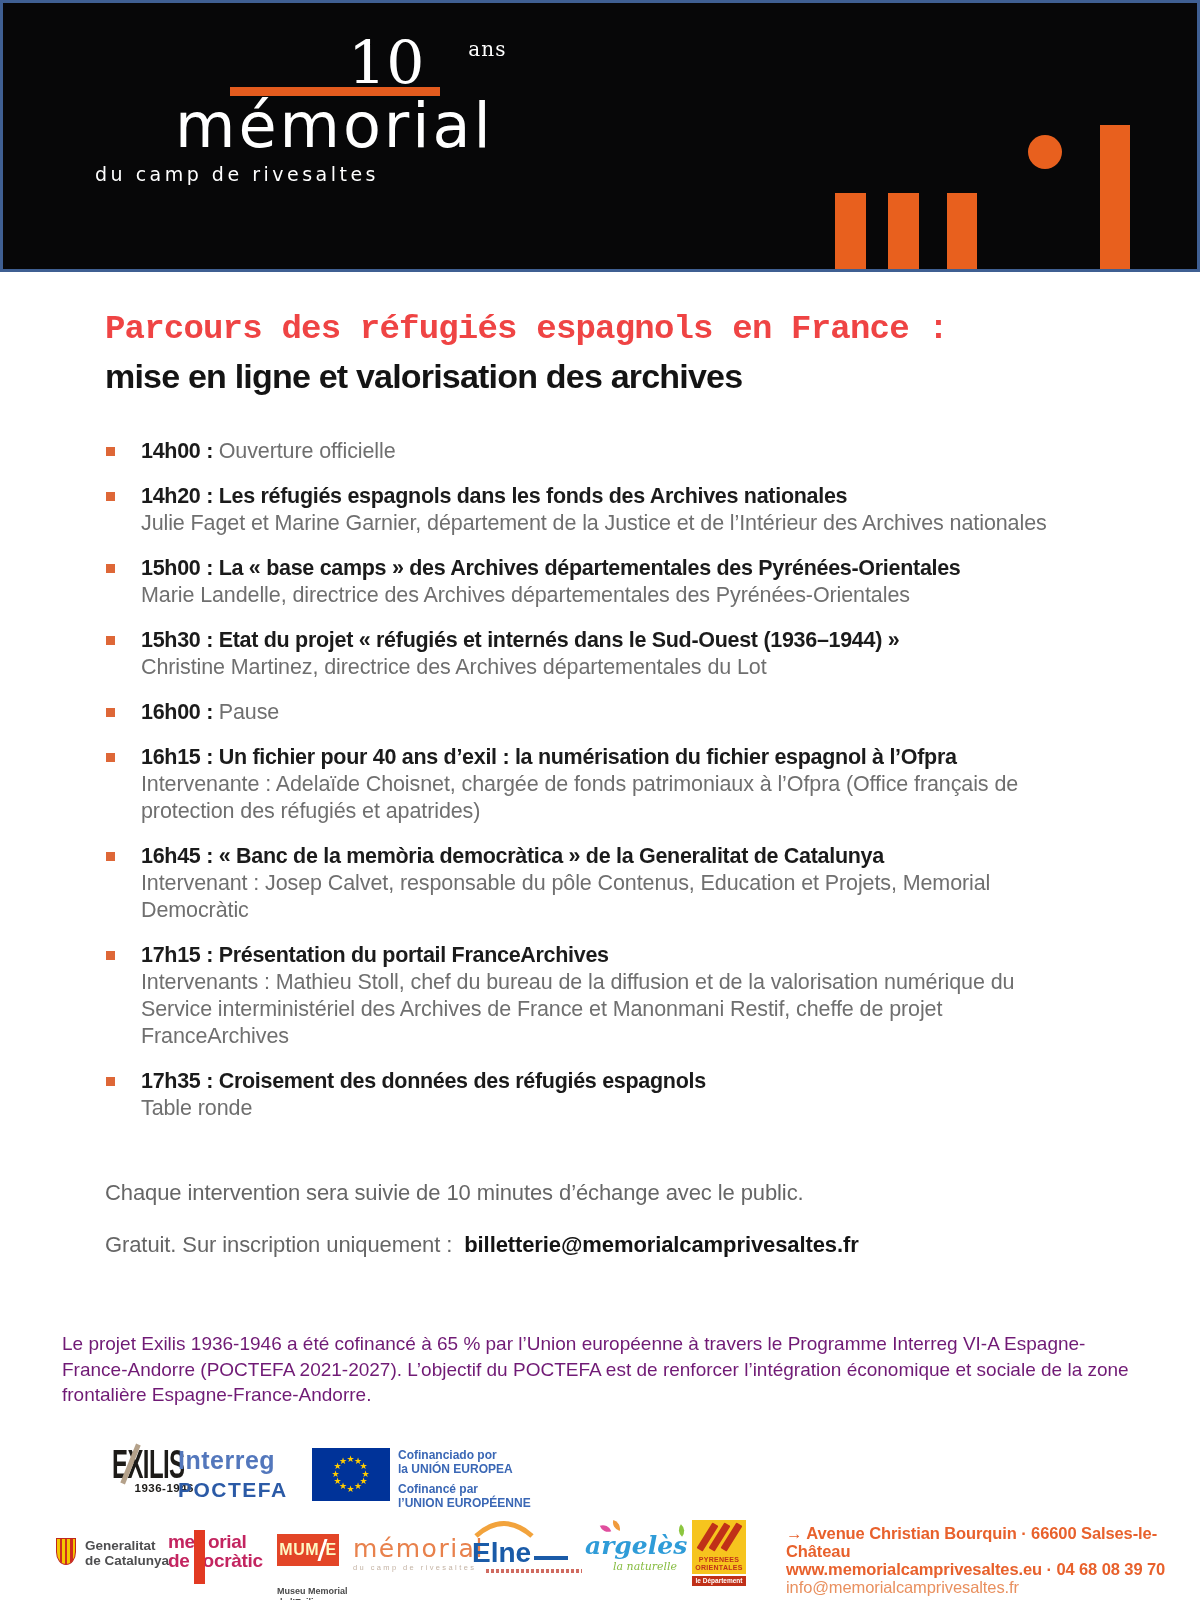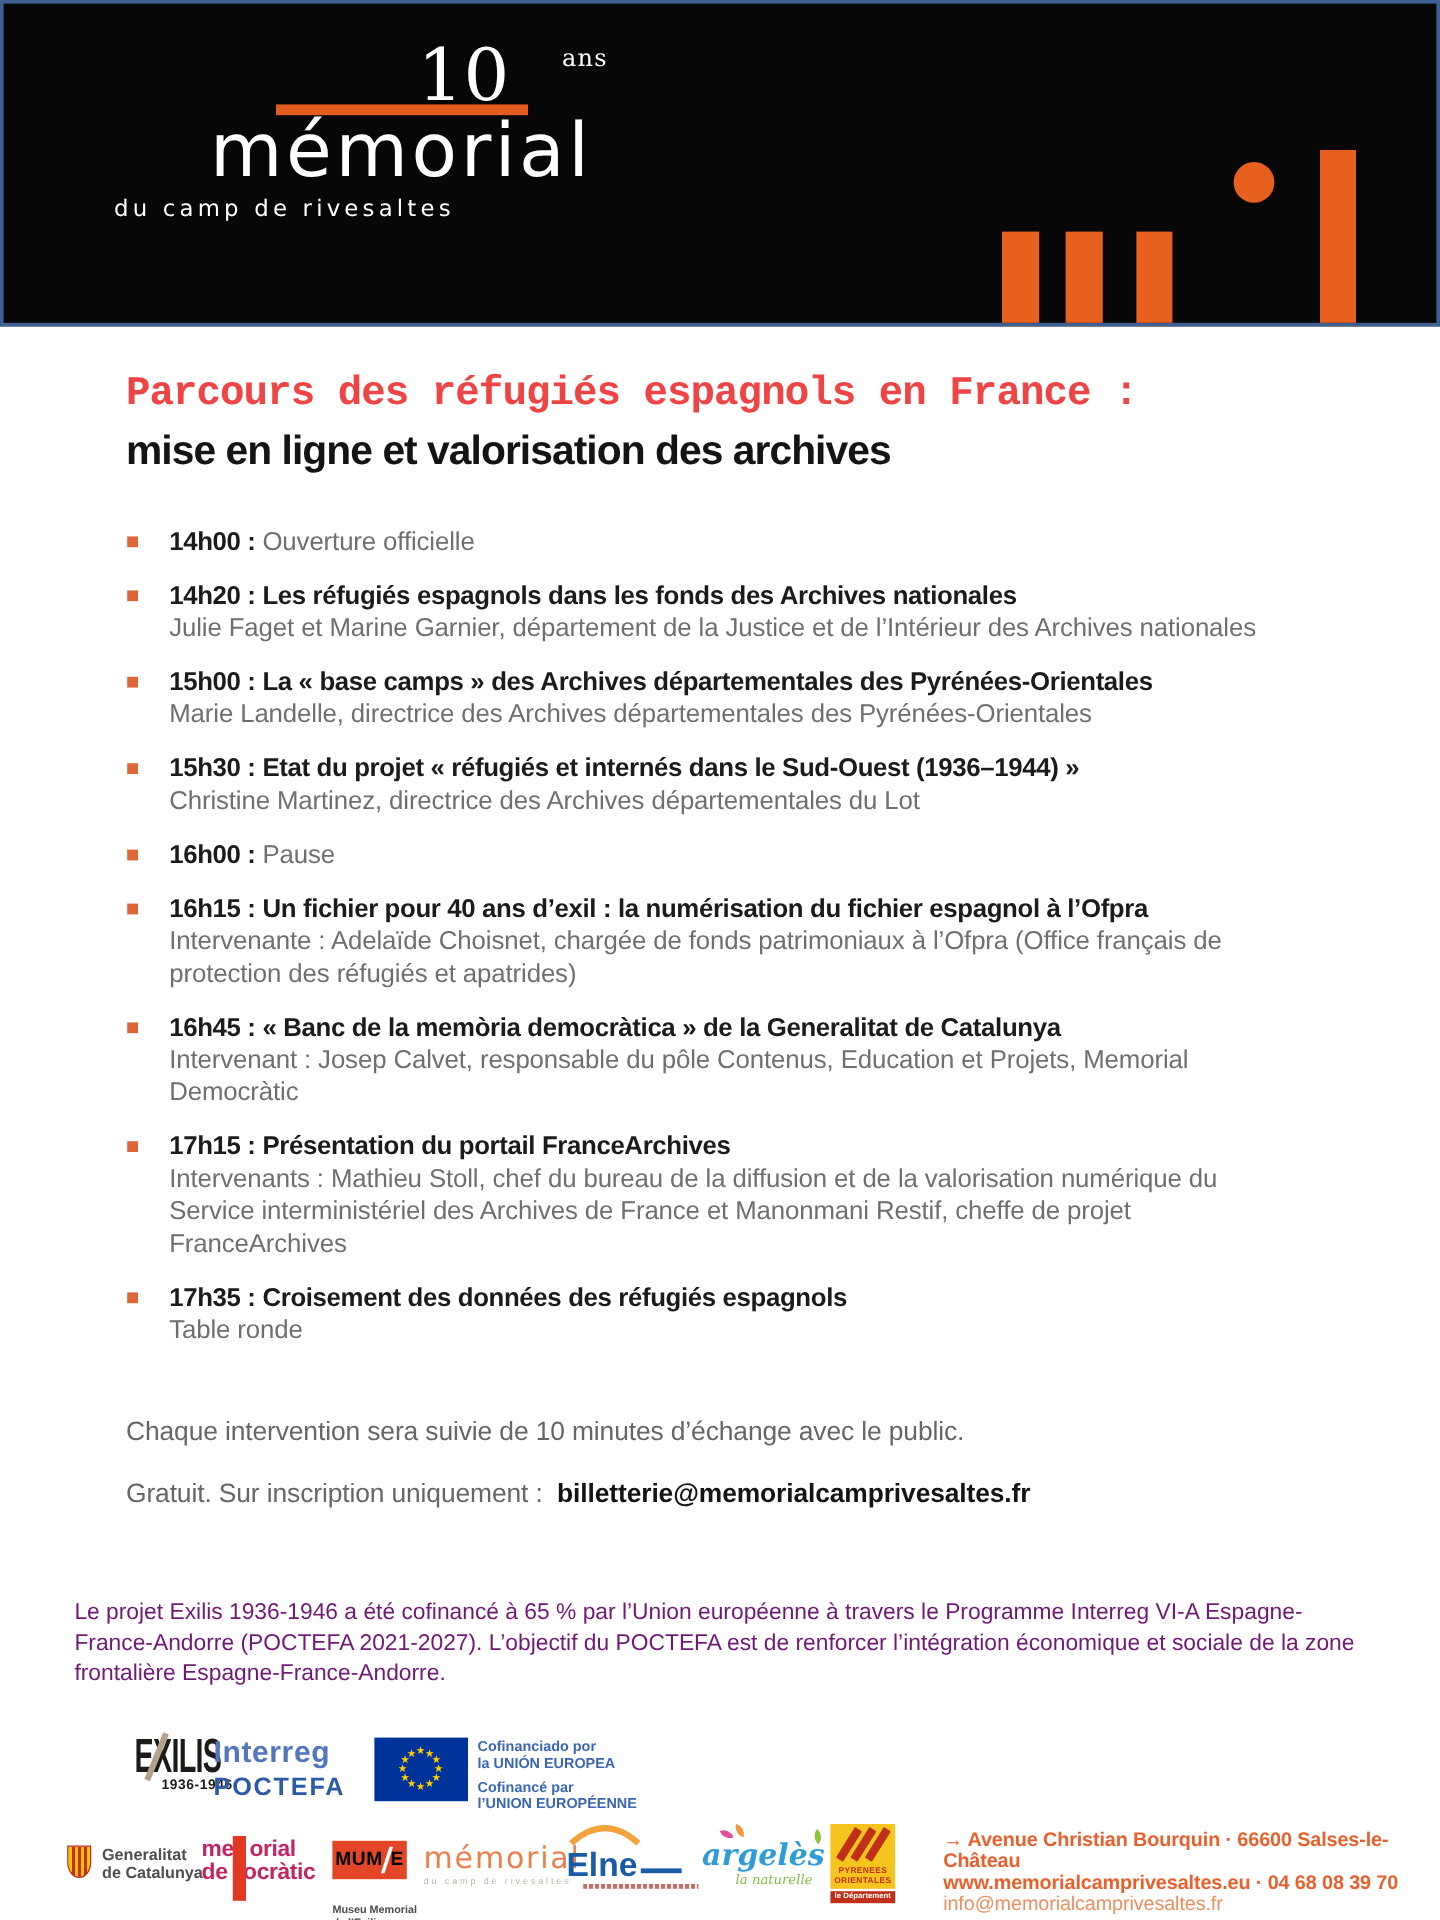--- a/index.html
+++ b/index.html
@@ -77,21 +77,21 @@
     border-radius:0 0 10px 10px / 0 0 13px 13px;
     background:repeating-linear-gradient(to right,#f3c600 0 2.6px,#ce2c20 2.6px 5.2px);}
   .gencat-text{font-size:13.5px;font-weight:700;color:#4e4e50;line-height:15px;}
 
   .logo-memdem{position:absolute;left:168px;top:1532px;color:#c32560;font-weight:700;
     font-size:19px;line-height:19px;letter-spacing:-0.3px;}
   .memdem-bar{position:absolute;left:26px;top:-2px;width:11px;height:54px;background:#e23a22;}
   .memdem-gap{display:inline-block;width:13px;}
 
   .logo-mume{position:absolute;left:277px;top:1534px;}
-  .mume-box{width:62px;height:32px;background:#e34527;color:#000000;font-weight:700;font-size:16px;
+  .mume-box{width:62px;height:32px;background:#e34527;color:#fef9c3;font-weight:700;font-size:16px;
     display:flex;align-items:center;justify-content:center;letter-spacing:0.5px;}
   .mume-slash{display:inline-block;width:2.5px;height:22px;background:#fff;transform:skewX(-18deg);margin:0 2px;}
   .mume-sub{margin-top:20px;font-size:9px;font-weight:700;color:#4a4a4a;line-height:10.5px;}
 
   .logo-memsmall{position:absolute;left:353px;top:1536px;}
   .memsmall-word{font-family:"DejaVu Sans",sans-serif;color:#e8814c;font-size:25px;line-height:25px;letter-spacing:1.5px;}
   .memsmall-sub{font-size:7.5px;color:#c4b3a4;letter-spacing:2.4px;margin-top:2px;}
 
   .logo-elne{position:absolute;left:472px;top:1520px;}
   .elne-name{font-size:28px;font-weight:700;color:#1a5ba8;line-height:26px;margin-top:-2px;}

